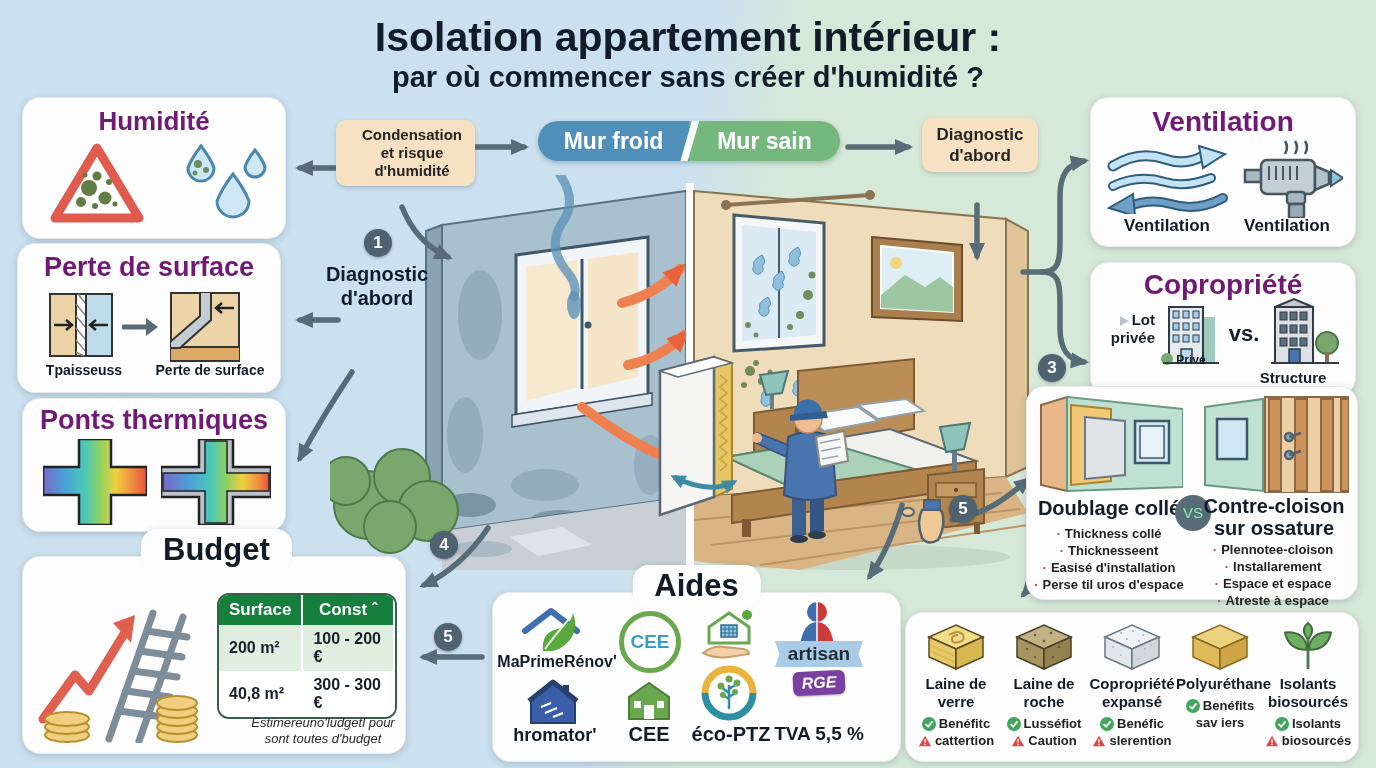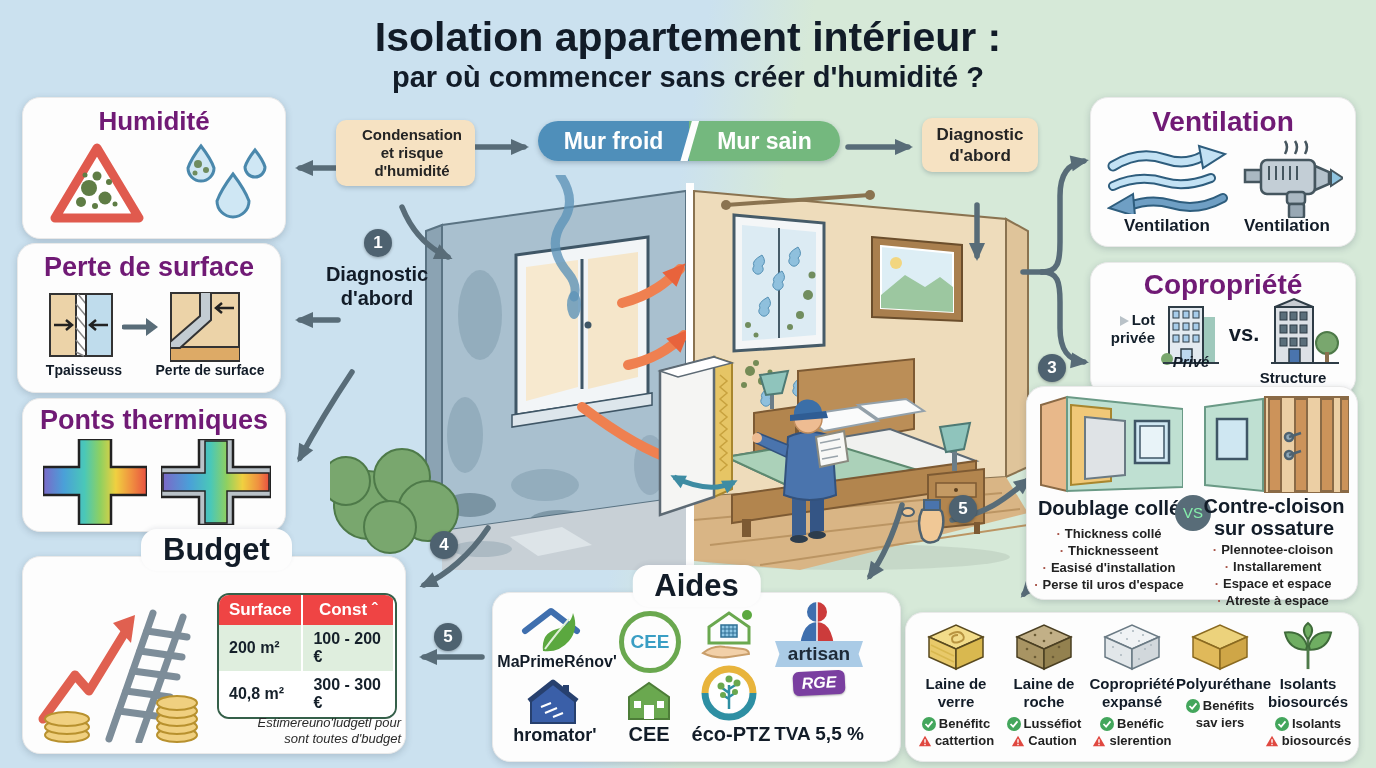--- a/index.html
+++ b/index.html
@@ -20,21 +20,21 @@
     box-shadow:0 1px 3px rgba(0,0,0,.3);}
   .pill{position:absolute;left:538px;top:121px;width:302px;height:40px;border-radius:21px;
     overflow:hidden;display:flex;box-shadow:0 2px 5px rgba(50,70,85,.3);}
   .pill .half{flex:1;display:flex;align-items:center;justify-content:center;
     color:#fff;font-weight:bold;font-size:23px;}
   .pill .slash{position:absolute;left:148px;top:-6px;width:7px;height:54px;background:#fdfdfd;
     transform:rotate(16deg);}
   .lbl{position:absolute;text-align:center;font-weight:bold;color:#121c28;}
   table.btable{border-collapse:collapse;border-radius:10px;overflow:hidden;
     box-shadow:0 0 0 2px #35604a;font-size:16px;font-weight:bold;color:#15202a;}
-  table.btable th{background:#ef4444;color:#fff;font-size:17px;padding:5px 10px;
+  table.btable th{background:#15803d;color:#fff;font-size:17px;padding:5px 10px;
     border-right:2px solid #fff;}
   table.btable td{padding:5px 10px;border-right:2px solid #fff;}
   table.btable tr:nth-child(odd) td{background:#dfeede;}
   table.btable tr:nth-child(even) td{background:#ffffff;}
   .caption{font-style:italic;font-size:13px;color:#2a2a2a;text-align:center;line-height:16px;}
   .bullets{list-style:none;margin:0;padding:0;font-size:13px;font-weight:bold;
     color:#222;text-align:center;line-height:17px;}
   .bullets li::before{content:"·";color:#a8554a;margin-right:4px;}
   .vscircle{position:absolute;width:36px;height:36px;border-radius:50%;background:#586c78;
     color:#86efac;font-weight:normal;font-size:15px;text-align:center;line-height:36px;}
@@ -378,21 +378,21 @@
         <tr>
           <td>200 m²</td>
             <td>100 - 200 €</td>
         </tr>
         <tr>
           <td>40,8 m²</td>
             <td>300 - 300 €</td>
         </tr>
       </tbody>
     </table>
-    <div class="caption abs" style="left:188px;top:158px;width:190px;text-align:right;">
+    <div class="caption abs" style="left:205px;top:158px;width:190px;">
       <div>Estimereuno'ludgetl pour</div>
       <div>sont toutes d'budget</div>
     </div>
   </div>
 
   <div class="panel" style="left:1090px;top:97px;width:264px;height:148px;">
     <div class="ptitle" style="top:8px;font-size:28px;">Ventilation</div>
     <svg class="abs" style="left:16px;top:46px;" width="122" height="70" viewBox="0 0 122 70">
       <path d="M6 22 q26 -16 52 -7 q20 7 38 -3" stroke="#2e5d7d" stroke-width="11" fill="none" stroke-linecap="round"></path>
       <path d="M6 22 q26 -16 52 -7 q20 7 38 -3" stroke="#c3e2f4" stroke-width="7" fill="none" stroke-linecap="round"></path>
@@ -464,21 +464,21 @@
           <rect x="31" y="28" width="7" height="8"></rect>
         <rect x="11" y="41" width="7" height="8"></rect>
           <rect x="21" y="41" width="7" height="8"></rect>
           <rect x="31" y="41" width="7" height="8"></rect>
       </g>
       <rect x="20" y="52" width="11" height="14" fill="#4a74ad" stroke="#2e3c46" stroke-width="1.5"></rect>
       <circle cx="58" cy="46" r="11" fill="#79a76e" stroke="#4e7a49" stroke-width="2"></circle>
       <rect x="56" y="55" width="4" height="11" fill="#8a6f4e"></rect>
       <line x1="2" y1="66" x2="70" y2="66" stroke="#2e3c46" stroke-width="2"></line>
     </svg>
-    <div class="lbl" style="left:58px;top:90px;width:84px;font-size:15px;font-style:italic;">Privé</div>
+    <div class="lbl" style="left:58px;top:90px;width:84px;font-size:12px;">Privé</div>
     <div class="lbl" style="left:142px;top:106px;width:120px;font-size:15px;">Structure partagé</div>
   </div>
 
   <div class="panel" style="left:1026px;top:386px;width:330px;height:212px;">
     <svg class="abs" style="left:10px;top:8px;" width="146" height="98" viewBox="0 0 146 98">
       <polygon points="4,10 30,2 30,96 4,90" fill="#e8b88a" stroke="#8a6a46" stroke-width="2"></polygon>
       <polygon points="30,2 146,14 146,92 30,96" fill="#bfe0d2" stroke="#6a9a86" stroke-width="2"></polygon>
       <rect x="98" y="26" width="34" height="42" fill="#cfe7f2" stroke="#3f5666" stroke-width="2.5"></rect>
       <rect x="103" y="31" width="24" height="32" fill="#e8f3f8" stroke="#3f5666" stroke-width="1.5"></rect>
       <polygon points="34,10 74,14 74,86 34,90" fill="#f0c878" stroke="#a8862e" stroke-width="2"></polygon>

